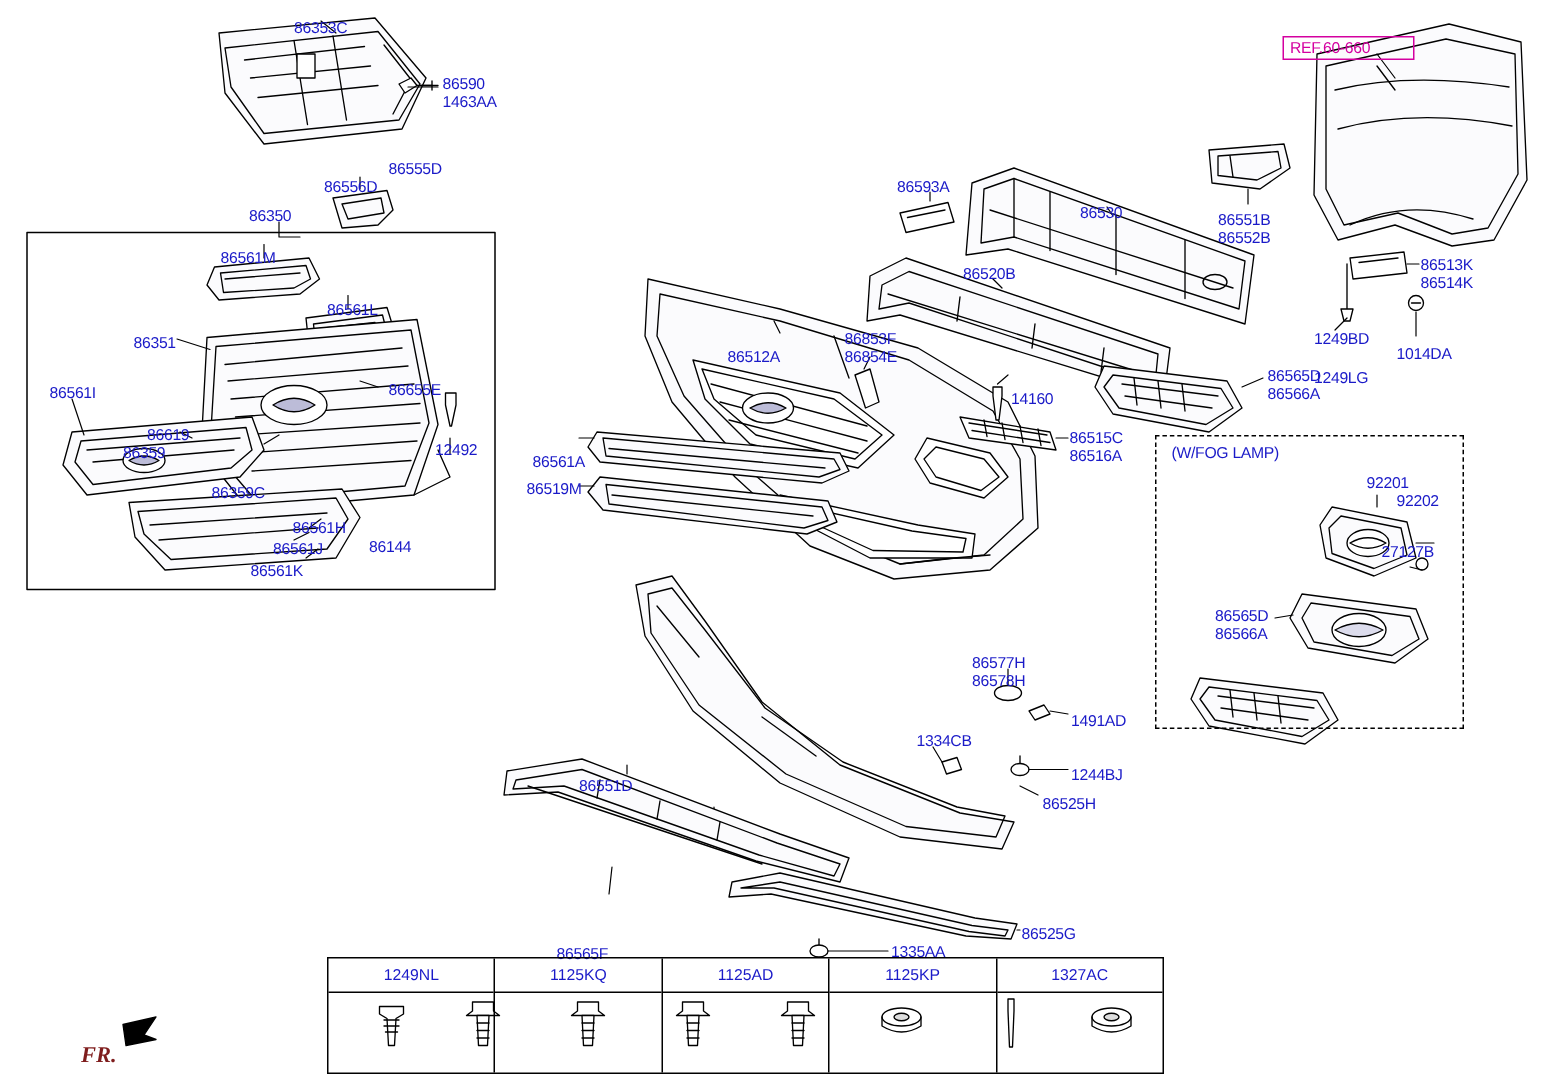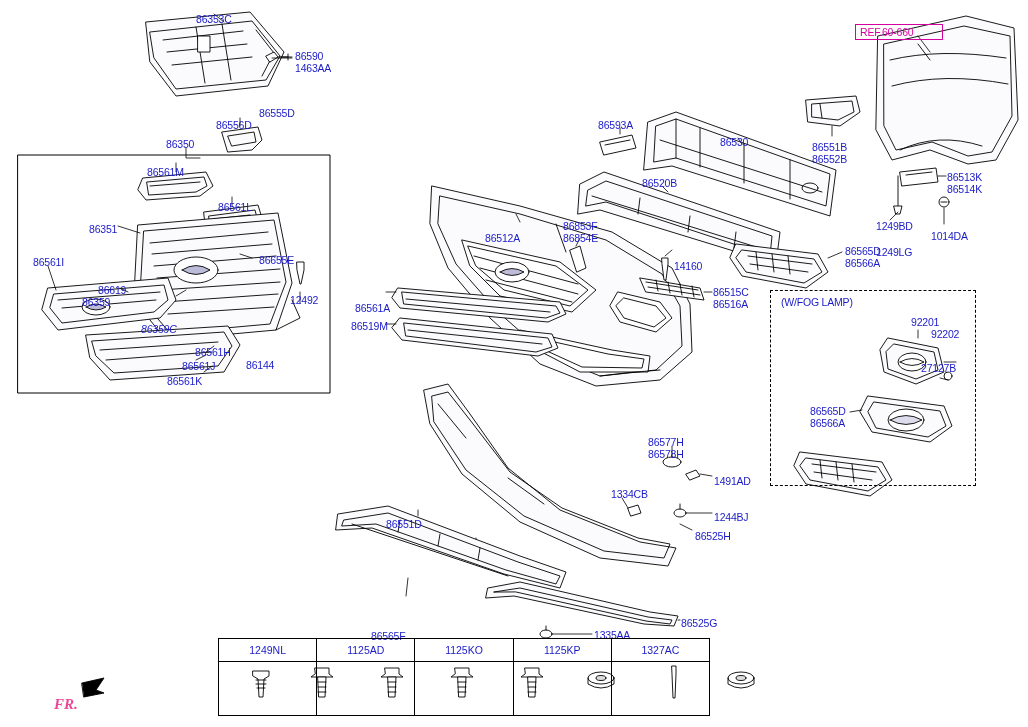--- a/index.html
+++ b/index.html
@@ -34,21 +34,21 @@
   .dashbox {
     position: absolute;
     border: 1px dashed #000;
     box-sizing: border-box;
   }
   
   #ftable {
     position: absolute;
     left: 218px;
     top: 638px;
-    width: 492px;
+    width: 558px;
     height: 78px;
     border: 1px solid #000;
     box-sizing: border-box;
     display: flex;
   }
   #ftable .col {
     flex: 1 1 0;
     border-right: 1px solid #000;
     box-sizing: border-box;
     display: flex;
@@ -76,21 +76,21 @@
     top: 678px;
     width: 90px;
     height: 40px;
   }
   .fr-text {
     position: absolute;
     left: 0; top: 18px;
     font-size: 15px;
     font-style: italic;
     font-weight: bold;
-    color: #ec4899;
+    color: #7f1d1d;
     font-family: "Liberation Serif", serif;
   }
 </style>
 </head>
 <body>
 
 <div id="sheet">
 
   <svg class="art" viewBox="0 0 1028 727">
     <g fill="none" stroke="#000" stroke-width="0.9" stroke-linejoin="round" stroke-linecap="round">
@@ -447,21 +447,21 @@
   <div class="lbl" style="left:216px; top:120px;">86556D</div>
   <div class="lbl" style="left:166px; top:139px;">86350</div>
   <div class="lbl" style="left:147px; top:167px;">86561M</div>
   <div class="lbl" style="left:218px; top:202px;">86561L</div>
   <div class="lbl" style="left:89px; top:224px;">86351</div>
   <div class="lbl" style="left:259px; top:255px;">86655E</div>
   <div class="lbl" style="left:33px; top:257px;">86561I</div>
   <div class="lbl" style="left:98px; top:285px;">86619</div>
   <div class="lbl" style="left:82px; top:297px;">86359</div>
   <div class="lbl" style="left:290px; top:295px;">12492</div>
-  <div class="lbl" style="left:141px; top:324px;font-style:italic;">86359C</div>
+  <div class="lbl" style="left:141px; top:324px;">86359C</div>
   <div class="lbl" style="left:195px; top:347px;">86561H</div>
   <div class="lbl" style="left:182px; top:361px;">86561J</div>
   <div class="lbl" style="left:246px; top:360px;">86144</div>
   <div class="lbl" style="left:167px; top:376px;">86561K</div>
 
   <div class="lbl" style="left:598px; top:120px;">86593A</div>
   <div class="lbl" style="left:720px; top:137px;">86530</div>
   <div class="lbl" style="left:642px; top:178px;">86520B</div>
   <div class="lbl" style="left:812px; top:142px;">86551B</div>
   <div class="lbl" style="left:812px; top:154px;">86552B</div>
@@ -498,25 +498,25 @@
   <div class="lbl" style="left:371px; top:602px;margin-top:29px;">86565F</div>
   <div class="lbl" style="left:681px; top:618px;">86525G</div>
   <div class="lbl" style="left:594px; top:630px;">1335AA</div>
 
   <div id="ftable">
     <div class="col">
       <div class="hd">1249NL</div>
       <div class="cell"></div>
     </div>
     <div class="col">
-      <div class="hd">1125AD</div>
+      <div class="hd">1125KQ</div>
       <div class="cell"></div>
     </div>
     <div class="col">
-      <div class="hd">1125KO</div>
+      <div class="hd">1125AD</div>
       <div class="cell"></div>
     </div>
     <div class="col">
       <div class="hd">1125KP</div>
       <div class="cell"></div>
     </div>
     <div class="col">
       <div class="hd">1327AC</div>
       <div class="cell"></div>
     </div>

